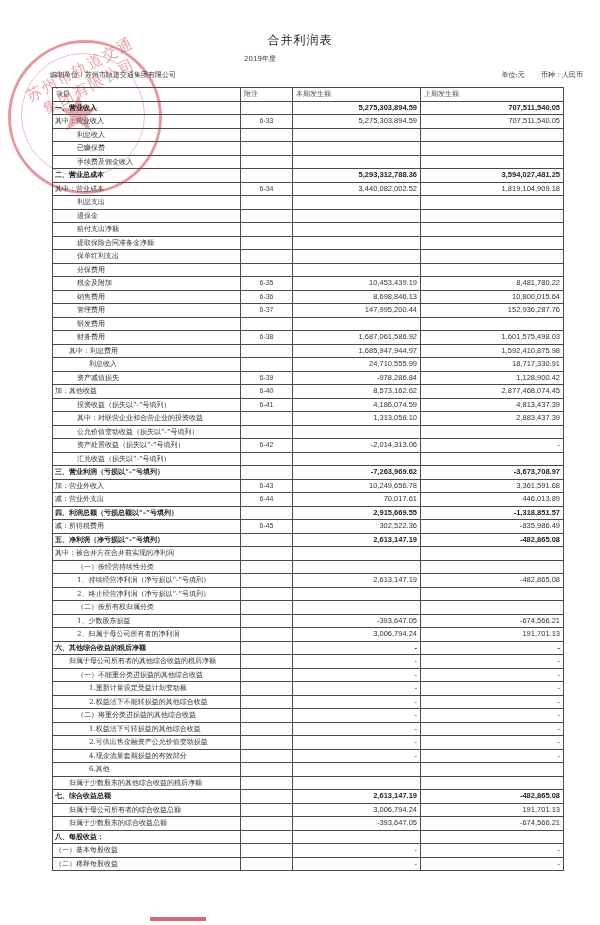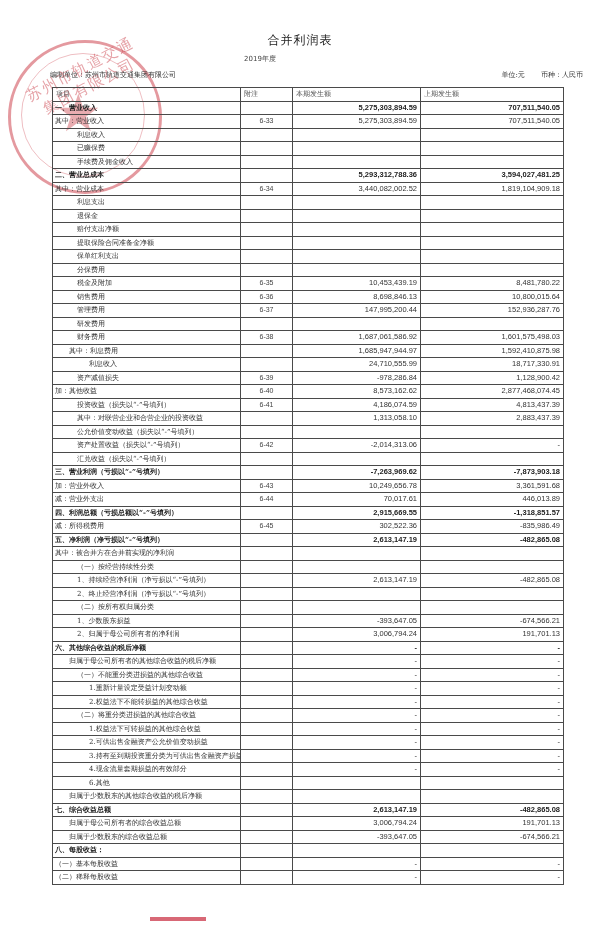--- a/index.html
+++ b/index.html
@@ -262,21 +262,21 @@
       <tr>
         <td class="item i2">汇兑收益（损失以“-”号填列）</td>
         <td class="note"></td>
         <td class="num"></td>
         <td class="num"></td>
       </tr>
       <tr class="bold">
         <td class="item i0">三、营业利润（亏损以“-”号填列）</td>
         <td class="note"></td>
         <td class="num">-7,263,969.62</td>
-        <td class="num">-7,873,903.18</td>
+        <td class="num">-3,673,708.97</td>
       </tr>
       <tr>
         <td class="item i0">加：营业外收入</td>
         <td class="note">6-43</td>
         <td class="num">10,249,656.78</td>
         <td class="num">3,361,591.68</td>
       </tr>
       <tr>
         <td class="item i0">减：营业外支出</td>
         <td class="note">6-44</td>
@@ -385,26 +385,20 @@
         <td class="num">-</td>
         <td class="num">-</td>
       </tr>
       <tr>
         <td class="item i3">2.可供出售金融资产公允价值变动损益</td>
         <td class="note"></td>
         <td class="num">-</td>
         <td class="num">-</td>
       </tr>
       <tr>
-        <td class="item i3">3.持有至到期投资重分类为可供出售金融资产损益</td>
-        <td class="note"></td>
-        <td class="num">-</td>
-        <td class="num">-</td>
-      </tr>
-      <tr>
         <td class="item i3">4.现金流量套期损益的有效部分</td>
         <td class="note"></td>
         <td class="num">-</td>
         <td class="num">-</td>
       </tr>
       <tr>
         <td class="item i3">6.其他</td>
         <td class="note"></td>
         <td class="num"></td>
         <td class="num"></td>

